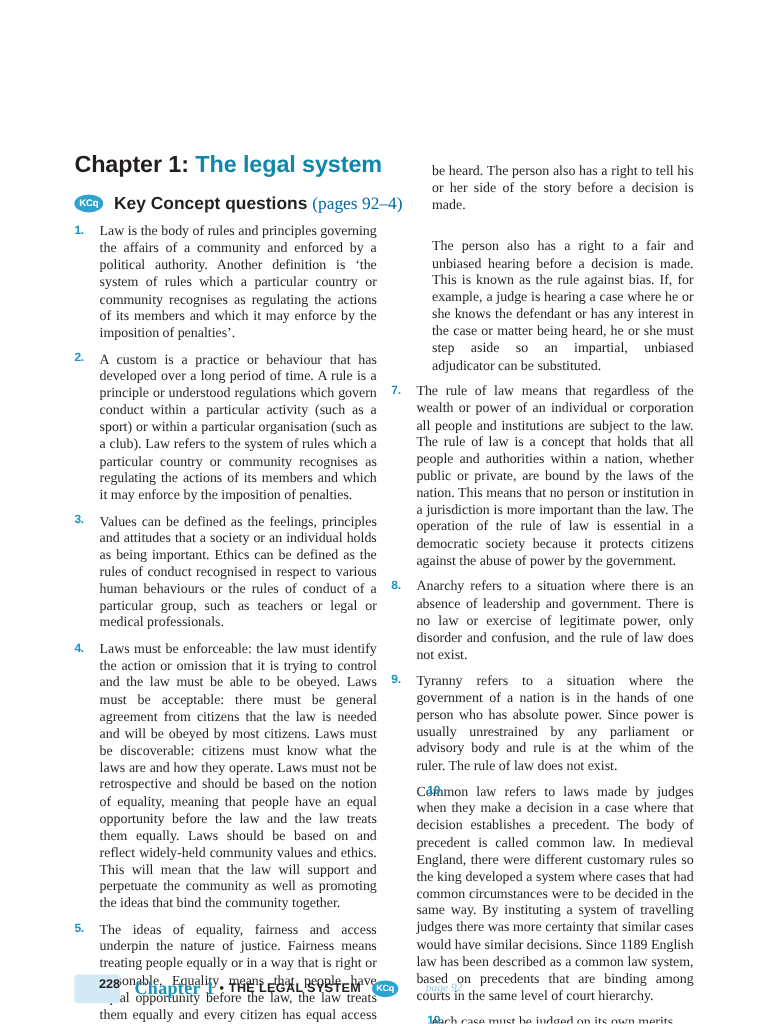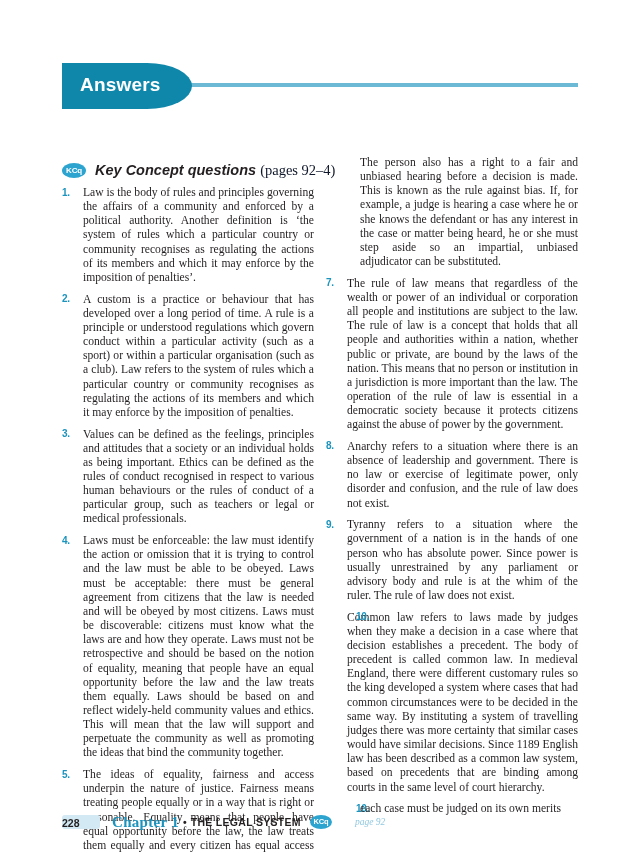--- a/index.html
+++ b/index.html
@@ -102,30 +102,29 @@
     font-weight: bold;
     font-size: 8px;
     line-height: 15px;
     text-align: center;
     letter-spacing: -0.2px;
     vertical-align: 2px;
   }
   .kcq-title {
     font-family: "Liberation Sans", sans-serif;
     font-weight: bold;
-    font-style: italic;
     font-size: 14.5px;
     color: #231f20;
     margin-left: 9px;
     text-align: center;
   }
   .kcq-pages {
     font-family: "Liberation Serif", serif;
     font-size: 14.5px;
-    color: #0f172a;
+    color: #0369a1;
     margin-left: 4px;
   }
 
   
   .col {
     position: absolute;
     top: 186px;
     width: 252px;
   }
   .col-left  { left: 62px; }
@@ -182,28 +181,28 @@
   .footer {
     position: absolute;
     left: 62px;
     top: 812px;
     height: 20px;
     white-space: nowrap;
   }
   .pg-box {
     display: inline-block;
     width: 38px;
-    height: 14px;
+    height: 24px;
     background: #d3e9f3;
     border-radius: 3px;
     font-family: "Liberation Sans", sans-serif;
     font-weight: bold;
     font-size: 10.5px;
     line-height: 17px;
-    text-align: left;
+    text-align: right;
     color: #231f20;
     vertical-align: middle;
   }
   .foot-chapter {
     font-family: Liberation Serif, serif;
     font-weight: bold;
     font-size: 15px;
     color: #1a93bd;
     margin-left: 12px;
     letter-spacing: 0.3px;
@@ -247,27 +246,25 @@
     color: #8fc8e0;
     margin-left: 23px;
     vertical-align: middle;
   }
 </style>
 </head>
 <body>
 
 <div class="page">
 
-  <div class="banner-wrap">
-    <div class="banner-rule"></div>
-    <div class="banner-shape"></div>
-    <div class="banner-cap"></div>
-    <div class="banner-label">Answers</div>
-  </div>
-
+
+  <div class="chapter-title">
+    <span class="ct-black">Chapter 1:</span>
+    <span class="ct-teal">The legal system</span>
+  </div>
 
   <div class="kcq-heading">
     <span class="kcq-badge">KCq</span><span class="kcq-title">Key Concept questions</span><span class="kcq-pages">(pages 92–4)</span>
   </div>
 
   <div class="col col-left">
     <ol class="answers">
 
       <li>
         <span class="num">1.</span>
@@ -293,20 +290,23 @@
         <span class="num">5.</span>
         <p class="para">The ideas of equality, fairness and access underpin the nature of justice. Fairness means treating people equally or in a way that is right or reasonable. Equality means that people have equal opportunity before the law, the law treats them equally and every citizen has equal access to the law. The concept of the rule of law prevails: all people and authorities within the nation, whether public or private, are bound by the laws of the nation and no person or institution is more important than the law.</p>
       </li>
 
     </ol>
   </div>
 
   <div class="col col-right">
     <ol class="answers">
 
+      <li style="padding-left:34px; margin-bottom:6px;">
+        <p class="para">be heard. The person also has a right to tell his or her side of the story before a decision is made.</p>
+      </li>
 
       <li style="padding-left:34px; margin-bottom:7.5px;margin-top:20px;">
         <span class="bullet" style="left:23px; top:5.5px;"></span>
         <p class="para">The person also has a right to a fair and unbiased hearing before a decision is made. This is known as the rule against bias. If, for example, a judge is hearing a case where he or she knows the defendant or has any interest in the case or matter being heard, he or she must step aside so an impartial, unbiased adjudicator can be substituted.</p>
       </li>
 
       <li>
         <span class="num">7.</span>
         <p class="para">The rule of law means that regardless of the wealth or power of an individual or corporation all people and institutions are subject to the law. The rule of law is a concept that holds that all people and authorities within a nation, whether public or private, are bound by the laws of the nation. This means that no person or institution in a jurisdiction is more important than the law. The operation of the rule of law is essential in a democratic society because it protects citizens against the abuse of power by the government.</p>
       </li>

